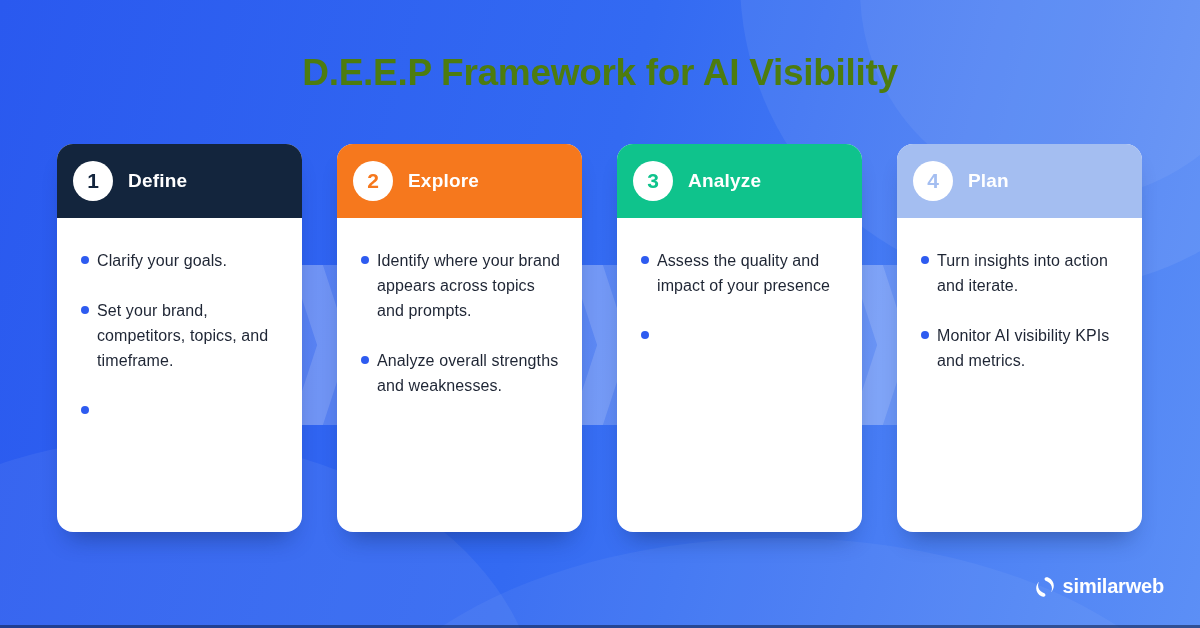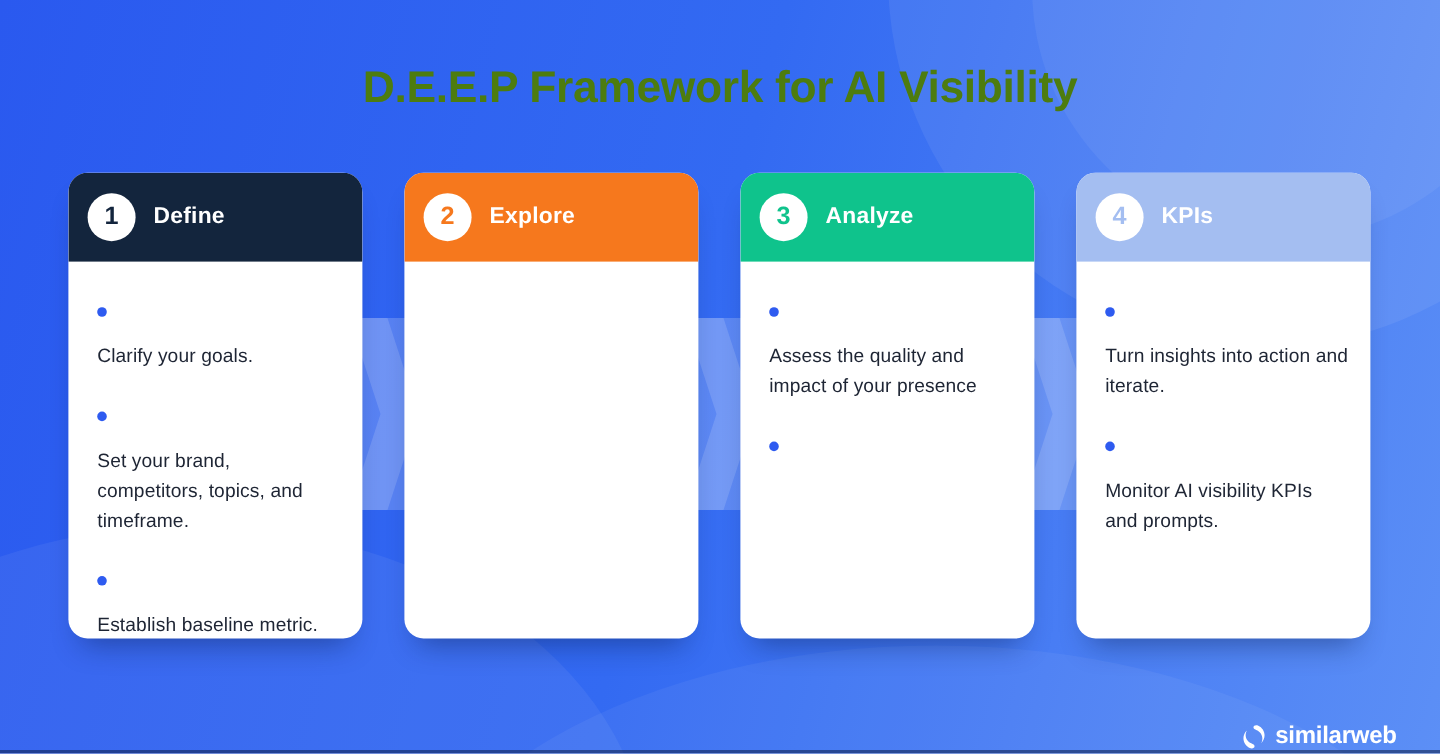--- a/index.html
+++ b/index.html
@@ -52,29 +52,29 @@
   .card-number {
     width:40px; height:40px; border-radius:50%; background:#ffffff;
     display:flex; align-items:center; justify-content:center;
     font-size:21px; font-weight:bold;
   }
   .card-label { color:#ffffff; font-size:19px; font-weight:bold; letter-spacing:0.2px; }
   .bullet-list {
     list-style:none; padding:30px 18px 0 24px;
     display:flex; flex-direction:column; gap:25px;
   }
-  .bullet-item { display:flex; gap:21px;flex-direction:column; }
+  .bullet-item { display:flex; gap:8px; }
   .dot {
     flex:0 0 8px; width:8px; height:8px; margin-top:8px;
     border-radius:50%;
   }
   .bullet-text { font-size:16px; line-height:25px; color:#1e2534; letter-spacing:0.1px; }
 
   .logo {
-    position:absolute; right:36px; bottom:3px; z-index:3;
+    position:absolute; right:36px; bottom:30px; z-index:3;
     display:flex; align-items:center; gap:7px;
   }
   .logo-icon { width:22px; height:22px; display:block; }
   .logo-text { color:#ffffff; font-size:20px; font-weight:bold; letter-spacing:-0.2px; }
 
   .bottom-edge {
     position:absolute; left:0; bottom:0; width:100%; height:3px;
     background:rgba(12,30,70,0.55); z-index:4;
   }
 </style>
@@ -102,30 +102,39 @@
         <li class="bullet-item">
           <span class="dot" style="background: rgb(46, 91, 240);"></span>
           <span class="bullet-text">Clarify your goals.</span>
         </li>
         <li class="bullet-item">
           <span class="dot" style="background: rgb(46, 91, 240);"></span>
           <span class="bullet-text">Set your brand, competitors, topics, and timeframe.</span>
         </li>
         <li class="bullet-item">
           <span class="dot" style="background: rgb(46, 91, 240);"></span>
-          <span class="bullet-text">Establish baseline metric.</span>
         </li>
       </ul>
   </div>
 
   <div class="card">
     <div class="card-header" style="background: rgb(246, 120, 29);">
       <span class="card-number" style="color: rgb(246, 120, 29);">2</span>
       <span class="card-label">Explore</span>
     </div>
+    <ul class="bullet-list">
+        <li class="bullet-item">
+          <span class="dot" style="background: rgb(46, 91, 240);"></span>
+          <span class="bullet-text">Identify where your brand appears across topics and prompts.</span>
+        </li>
+        <li class="bullet-item">
+          <span class="dot" style="background: rgb(46, 91, 240);"></span>
+          <span class="bullet-text">Analyze overall strengths and weaknesses.</span>
+        </li>
+      </ul>
   </div>
 
   <div class="card">
     <div class="card-header" style="background: rgb(15, 195, 140);">
       <span class="card-number" style="color: rgb(15, 195, 140);">3</span>
       <span class="card-label">Analyze</span>
     </div>
     <ul class="bullet-list">
         <li class="bullet-item">
           <span class="dot" style="background: rgb(46, 91, 240);"></span>
@@ -133,30 +142,30 @@
         </li>
         <li class="bullet-item">
           <span class="dot" style="background: rgb(46, 91, 240);"></span>
         </li>
       </ul>
   </div>
 
   <div class="card">
     <div class="card-header" style="background: rgb(164, 190, 241);">
       <span class="card-number" style="color: rgb(164, 190, 241);">4</span>
-      <span class="card-label">KPIs</span>
+      <span class="card-label">Plan</span>
     </div>
     <ul class="bullet-list">
         <li class="bullet-item">
           <span class="dot" style="background: rgb(46, 91, 240);"></span>
           <span class="bullet-text">Turn insights into action and iterate.</span>
         </li>
         <li class="bullet-item">
           <span class="dot" style="background: rgb(46, 91, 240);"></span>
-          <span class="bullet-text">Monitor AI visibility KPIs and prompts.</span>
+          <span class="bullet-text">Monitor AI visibility KPIs and metrics.</span>
         </li>
       </ul>
   </div>
 </div>
 
 <div class="logo">
   <svg class="logo-icon" viewBox="0 0 24 24" aria-hidden="true">
     <path fill="#ffffff" d="M15.9 1.9c3.4 1.5 5.7 4.9 5.7 8.8 0 2.8-1.2 5.3-3.1 7.1.7-1.2 1.1-2.6 1.1-4.1 0-3.4-2.1-6.3-5.1-7.6-1.8-.8-3-1.5-3-2.7 0-1.7 2.3-2.5 4.4-1.5z"></path>
     <path fill="#ffffff" d="M8.1 22.1c-3.4-1.5-5.7-4.9-5.7-8.8 0-2.8 1.2-5.3 3.1-7.1-.7 1.2-1.1 2.6-1.1 4.1 0 3.4 2.1 6.3 5.1 7.6 1.8.8 3 1.5 3 2.7 0 1.7-2.3 2.5-4.4 1.5z"></path>
   </svg>

